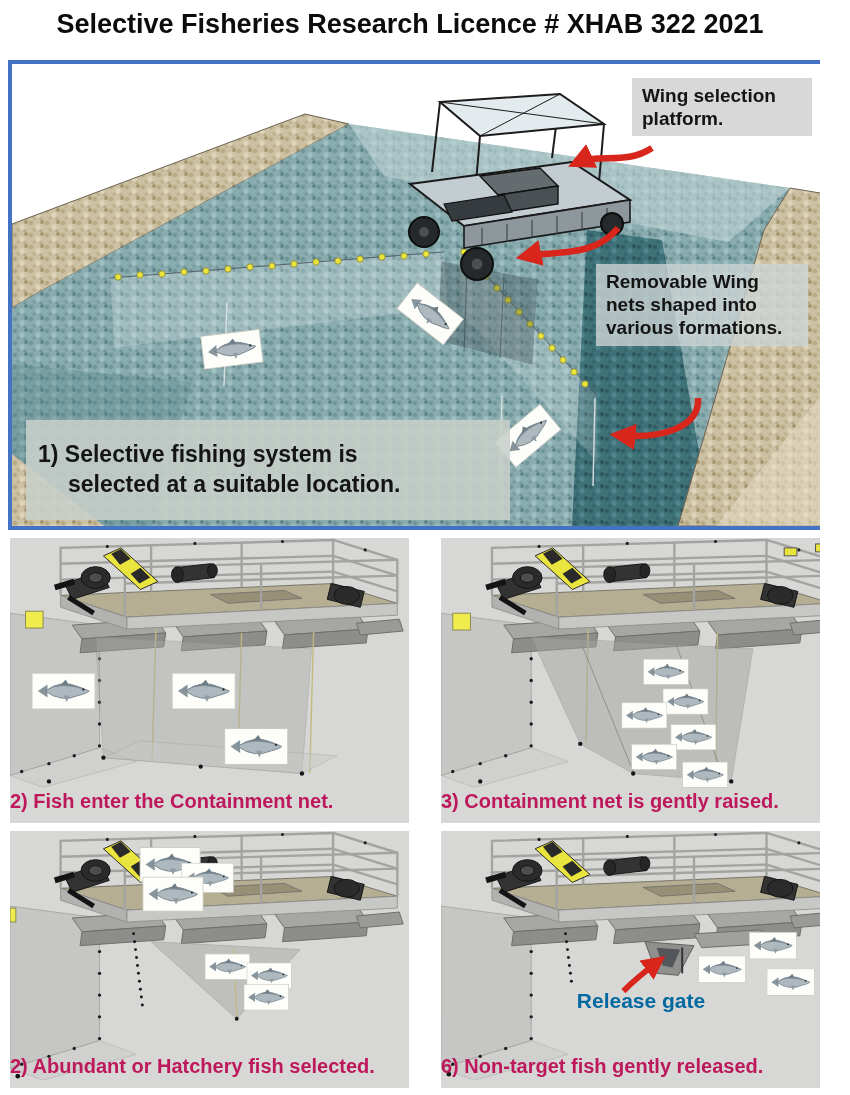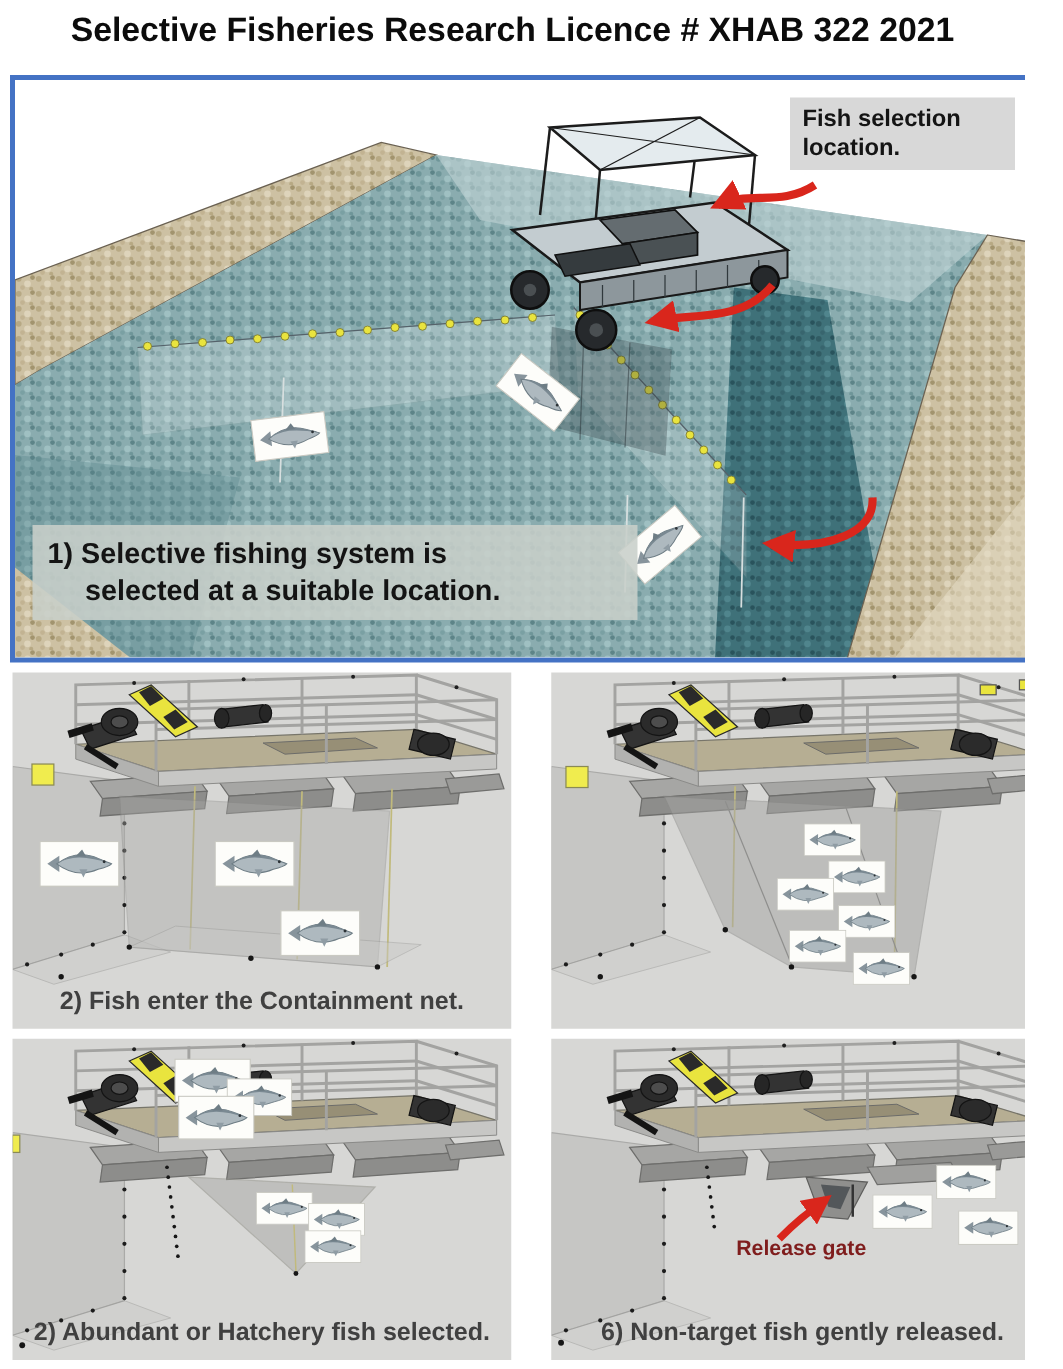--- a/index.html
+++ b/index.html
@@ -10,35 +10,35 @@
          font-size:27px;font-weight:bold;color:#0c0c0c}
   
   .p1{position:absolute;left:8px;top:60px;width:834px;height:470px;
       border:4px solid #4472c4;background:#fff;overflow:hidden}
   .p1 svg{position:absolute;left:0;top:0;width:100%;height:100%}
   .lbl{position:absolute;font-weight:bold;color:#141414;line-height:1.22;padding:6px 10px}
   .lbl-platform{left:620px;top:14px;width:180px;font-size:19px;background:rgba(215,215,215,.97)}
   .lbl-containment{left:566px;top:118px;width:232px;font-size:20px;background:rgba(208,214,214,.8)}
   .lbl-wing{left:584px;top:200px;width:212px;font-size:19px;background:rgba(205,212,212,.8)}
   .cap1{left:14px;top:356px;width:484px;font-size:23px;background:rgba(200,207,201,.88);
-        padding:8px 12px;line-height:1.3}
+        padding:20px 12px;line-height:1.3}
   .cap1 .l2{padding-left:30px;display:block}
   
   .panel{position:absolute;background:#d7d7d5;overflow:hidden}
   .panel svg{position:absolute;left:0;top:0;width:100%;height:100%}
   #p2{left:10px;top:538px;width:399px;height:285px}
   #p3{left:441px;top:538px;width:402px;height:285px}
   #p4{left:10px;top:831px;width:399px;height:257px}
   #p5{left:441px;top:831px;width:402px;height:257px}
-  .cap{position:absolute;left:0;right:0;text-align:center;font-weight:bold;
-       font-size:20px;color:#404040}
+  .cap{position:absolute;left:0;right:0;font-weight:bold;
+       font-size:20px;color:#be185d}
   #p2 .cap,#p3 .cap{bottom:10px}
   #p4 .cap,#p5 .cap{bottom:10px}
   .lbl-gate{position:absolute;left:110px;top:158px;width:180px;text-align:center;
-            font-weight:bold;font-size:17px;color:#7f1d1d}
+            font-weight:bold;font-size:21px;color:#0369a1}
 </style>
 </head>
 <body>
 
 <svg width="0" height="0" style="position:absolute" aria-hidden="true">
   <defs>
     <pattern id="pTan" width="16" height="12" patternUnits="userSpaceOnUse">
       <rect width="16" height="12" fill="#cdc1a3"></rect>
       <circle cx="3" cy="3" r="2.3" fill="#b7a984"></circle>
       <circle cx="10" cy="7" r="2.7" fill="#ded4bb"></circle>
@@ -246,21 +246,22 @@
       <use href="#fishcard" width="60" height="34" transform="translate(405,218) rotate(38)"></use>
       <use href="#fishcard" width="60" height="34" transform="translate(482,378) rotate(-40)"></use>
 
       <g stroke="#d9261c" stroke-width="6.5" fill="none">
         <path d="M 640,84 C 612,102 588,88 562,100" marker-end="url(#ah)"></path>
         <path d="M 606,164 C 582,194 544,186 510,193" marker-end="url(#ah)"></path>
         <path d="M 686,334 C 688,362 652,376 604,371" marker-end="url(#ah)"></path>
       </g>
     </svg>
 
-    <div class="lbl lbl-platform">Fish selection location.</div>
+    <div class="lbl lbl-platform">Wing selection platform.</div>
+    <div class="lbl lbl-wing">Removable Wing nets shaped into various formations.</div>
     <div class="lbl cap1">
       <span>1) Selective fishing system is</span>
       <span class="l2">selected at a suitable location.</span>
     </div>
   </div>
 
   <div class="panel" id="p2">
     <svg viewBox="0 0 410 288" preserveAspectRatio="none">
       <use href="#platform" width="410" height="288"></use>
       <rect x="16" y="74" width="18" height="17" fill="#f0ec4e" stroke="#8a8a55"></rect>
@@ -299,20 +300,21 @@
         <circle cx="296" cy="246" r="2.2" fill="#161616"></circle>
         <circle cx="40" cy="246" r="2.2" fill="#161616"></circle>
       </g>
       <use href="#fishcard" width="60" height="34" transform="translate(206,122) scale(0.78)"></use>
       <use href="#fishcard" width="60" height="34" transform="translate(226,152) scale(0.78)"></use>
       <use href="#fishcard" width="60" height="34" transform="translate(184,166) scale(0.78)"></use>
       <use href="#fishcard" width="60" height="34" transform="translate(234,188) scale(0.78)"></use>
       <use href="#fishcard" width="60" height="34" transform="translate(194,208) scale(0.78)"></use>
       <use href="#fishcard" width="60" height="34" transform="translate(246,226) scale(0.78)"></use>
     </svg>
+    <div class="cap">3) Containment net is gently raised.</div>
   </div>
 
   <div class="panel" id="p4">
     <svg viewBox="0 0 410 260" preserveAspectRatio="none">
       <use href="#platform" width="410" height="288"></use>
       <rect x="0" y="78" width="6" height="14" fill="#f0ec4e" stroke="#8a8a55"></rect>
       <g>
         <polygon points="145,112 298,120 233,190" fill="#b0b0ae" opacity="0.6" stroke="#96968f" stroke-width="1"></polygon>
         <line x1="230" y1="118" x2="233" y2="188" stroke="#c1ba7c" stroke-width="1.2"></line>
         <circle cx="233" cy="190" r="2" fill="#161616"></circle>

